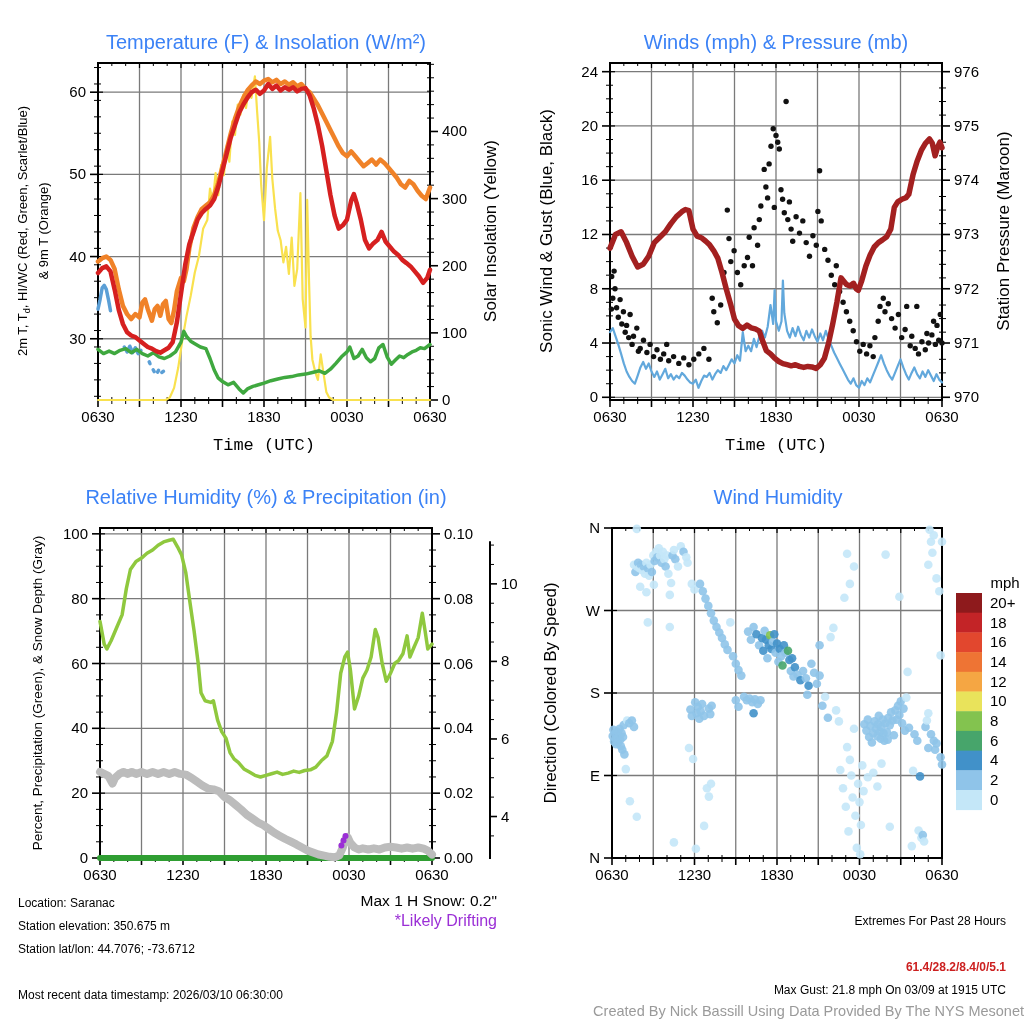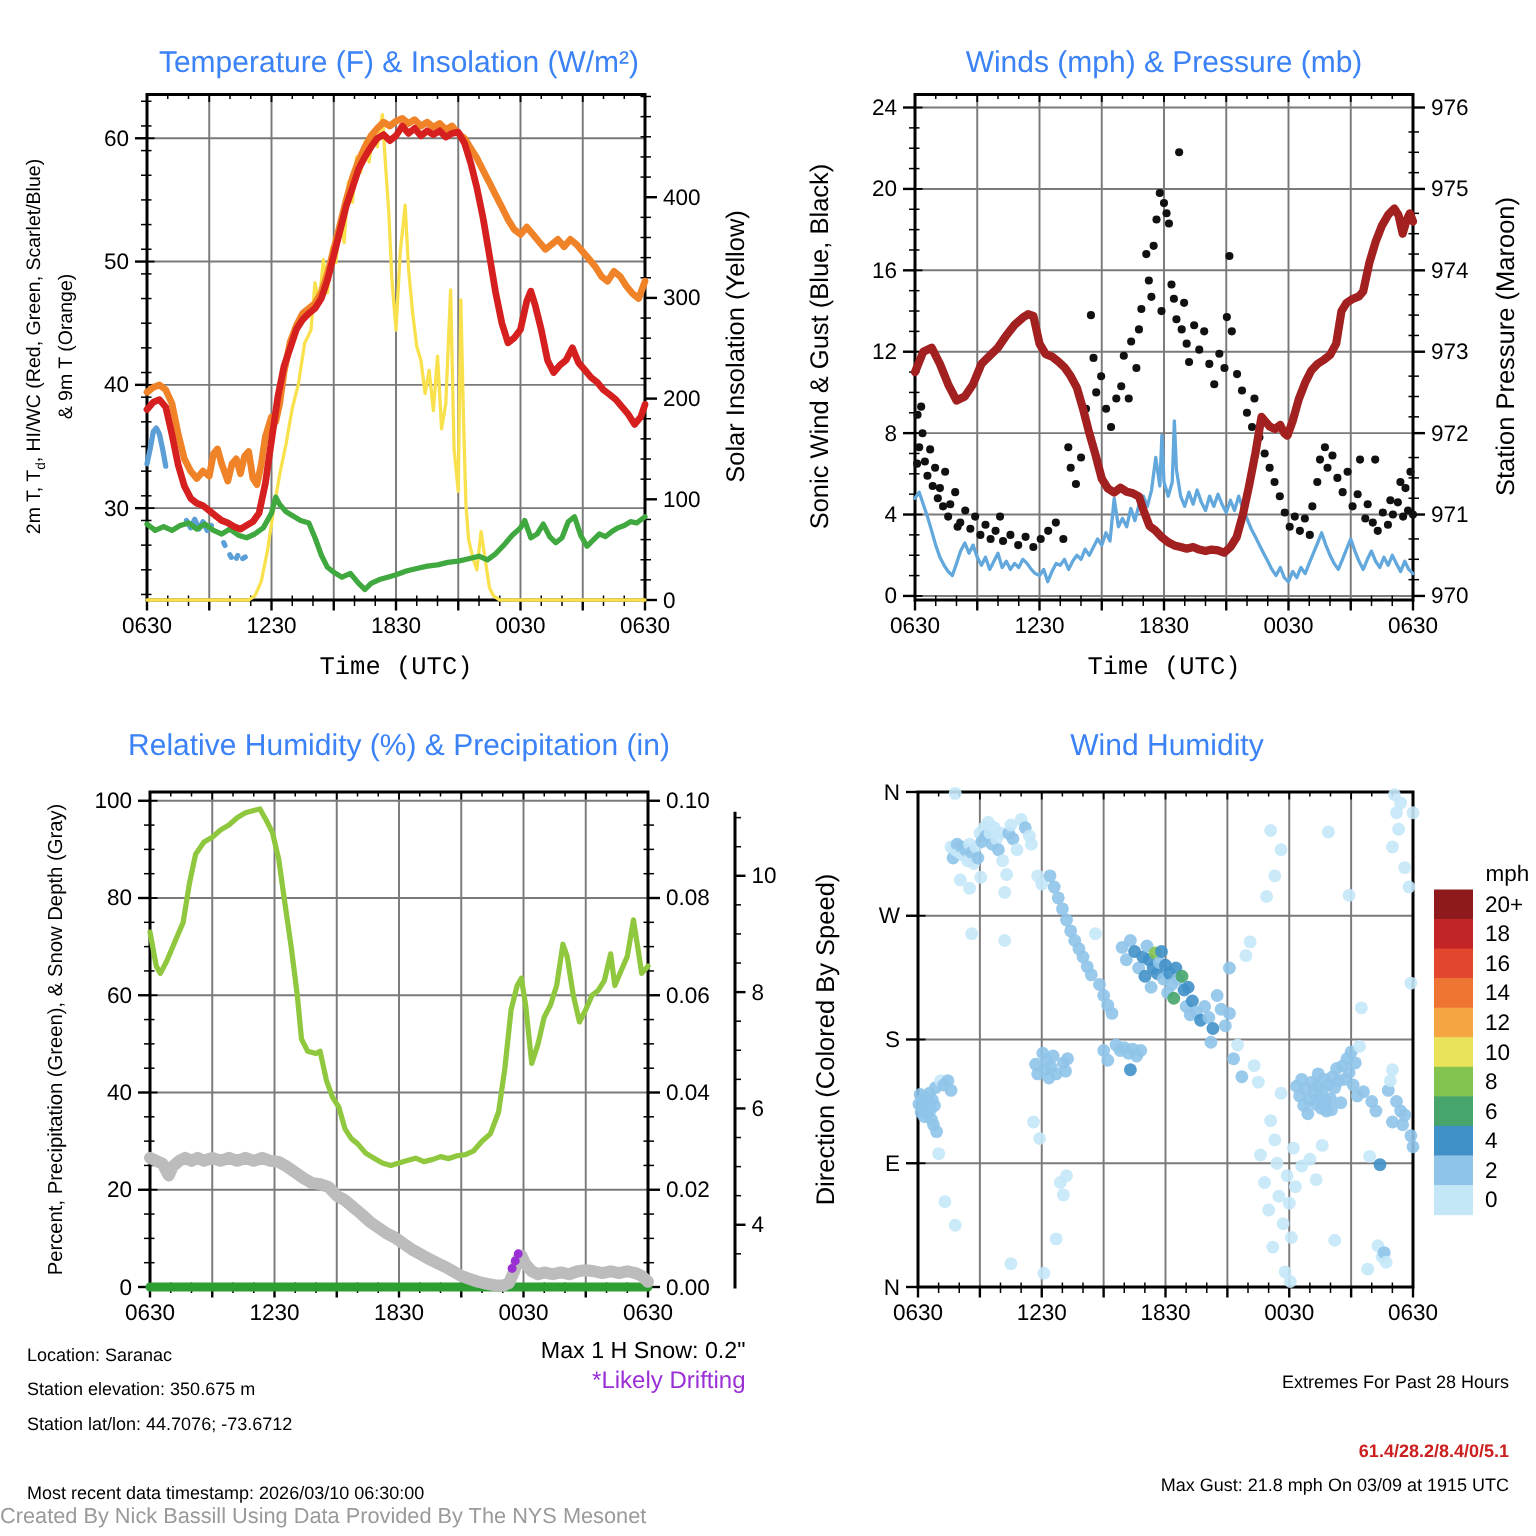--- a/index.html
+++ b/index.html
@@ -1154,14 +1154,14 @@
 
   <div class="foot" style="left:297px;top:892px;width:200px;text-align:right;font-size:15.5px;">Max 1 H Snow: 0.2"</div>
   <div class="foot" style="left:297px;top:896px;width:200px;text-align:right;font-size:16px;color:#9b2fd6;margin-top:16px;">*Likely Drifting</div>
   <div class="foot" style="left:18px;top:896px;">Location: Saranac</div>
   <div class="foot" style="left:18px;top:919px;">Station elevation: 350.675 m</div>
   <div class="foot" style="left:18px;top:942px;">Station lat/lon: 44.7076; -73.6712</div>
   <div class="foot" style="left:18px;top:988px;">Most recent data timestamp: 2026/03/10 06:30:00</div>
   <div class="foot" style="right:18px;top:914px;text-align:right;">Extremes For Past 28 Hours</div>
   <div class="foot" style="right:18px;top:960px;text-align:left;font-weight:bold;color:#cc2020;">61.4/28.2/8.4/0/5.1</div>
   <div class="foot" style="right:18px;top:983px;text-align:right;">Max Gust: 21.8 mph On 03/09 at 1915 UTC</div>
-  <div class="foot" style="left:0;right:0;top:1003px;text-align:left;font-size:14.5px;color:#9a9a9a;">Created By Nick Bassill Using Data Provided By The NYS Mesonet</div>
+  <div class="foot" style="left:0;right:0;top:1003px;text-align:right;font-size:14.5px;color:#9a9a9a;">Created By Nick Bassill Using Data Provided By The NYS Mesonet</div>
 </div>
 
 </body></html>

